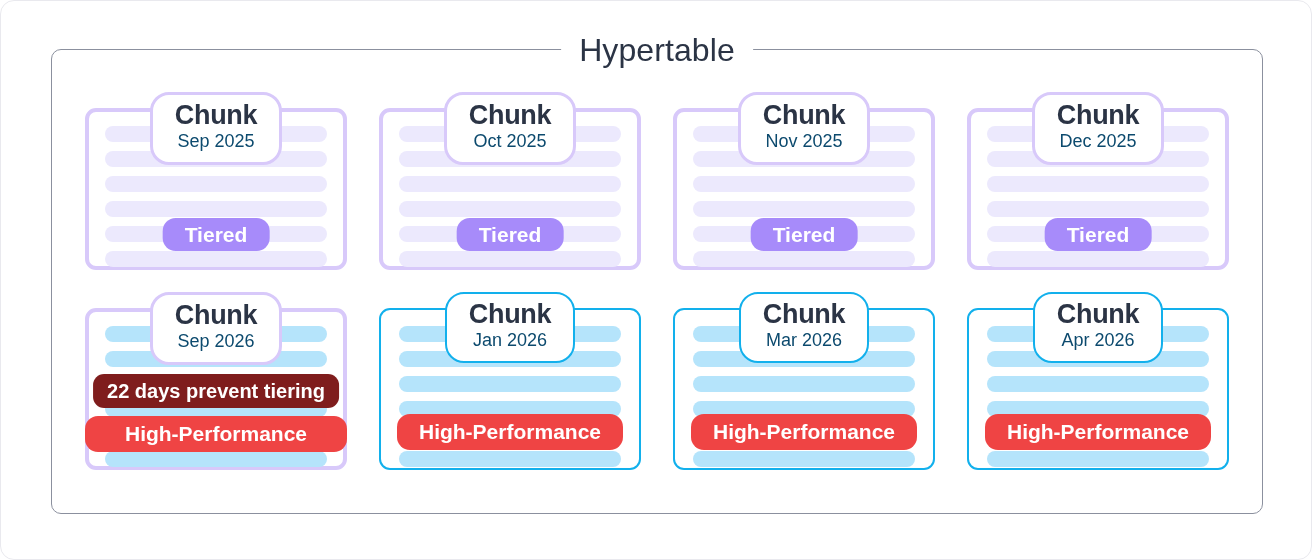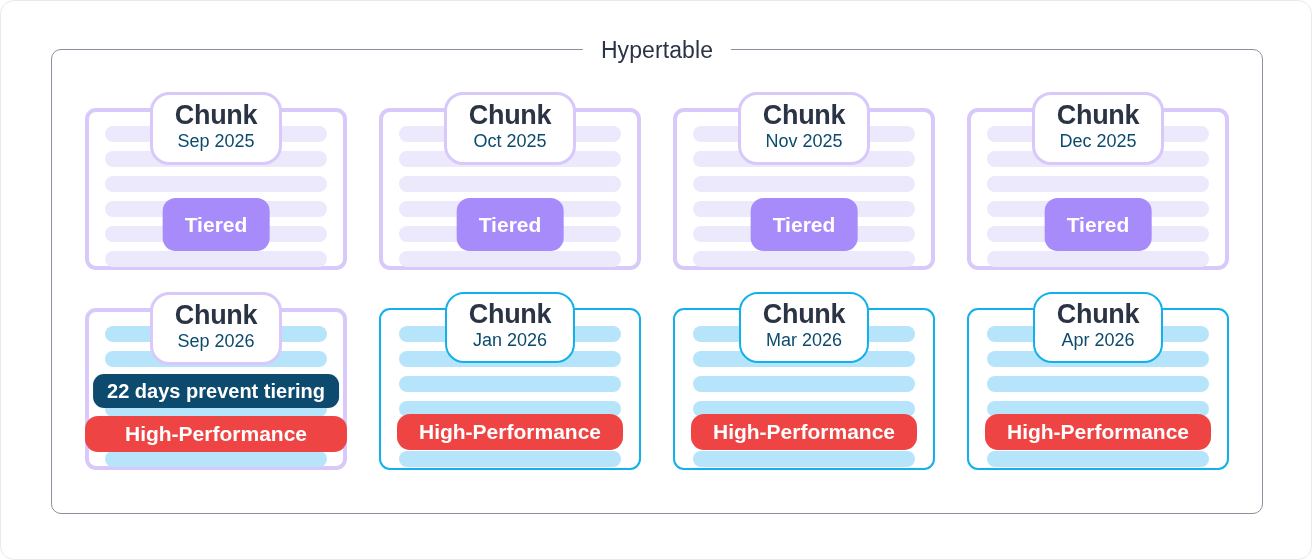--- a/index.html
+++ b/index.html
@@ -37,21 +37,21 @@
     border: 1.6px solid #8b909e;
     border-radius: 10px;
   }
   .hypertable-legend {
     position: absolute;
     left: 50%;
     top: -17px;
     transform: translateX(-50%);
     background: #ffffff;
     padding: 0 18px;
-    font-size: 23px;
+    font-size: 32px;
     font-weight: 400;
     color: #2b3445;
     letter-spacing: 0.1px;
     white-space: nowrap;
     line-height: 34px;
   }
 
   
   .chunk-grid {
     position: absolute;
@@ -157,21 +157,21 @@
     text-align: center;
     color: #ffffff;
     font-weight: 700;
     white-space: nowrap;
   }
   .status-pill.tiered {
     bottom: 19px;
     background: #a78bfa;
     font-size: 21px;
     line-height: 27px;
-    padding: 13px 22px;
+    padding: 3px 22px;
   }
   .status-pill.hot {
     bottom: 20px;
     background: #ef4444;
     font-size: 21px;
     line-height: 28px;
     padding: 4px 18px;
     width: 226px;
     box-sizing: border-box;
   }
@@ -181,21 +181,21 @@
     bottom: 18px;
   }
 
   
   .prevent-banner {
     position: absolute;
     left: 50%;
     transform: translateX(-50%);
     bottom: 62px;
     z-index: 5;
-    background: #0c4a6e;
+    background: #7f1d1d;
     color: #ffffff;
     font-size: 20px;
     font-weight: 700;
     line-height: 26px;
     padding: 4px 14px;
     border-radius: 11px;
     white-space: nowrap;
   }
 </style>
 </head>

